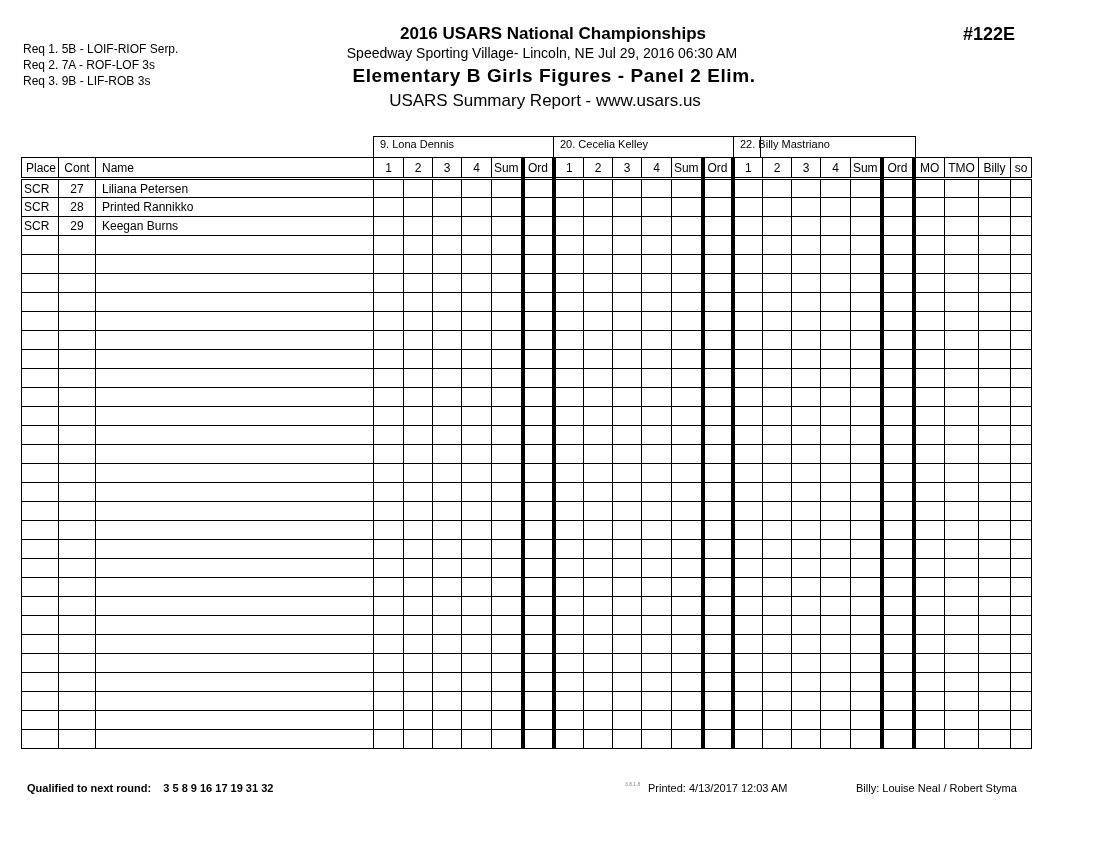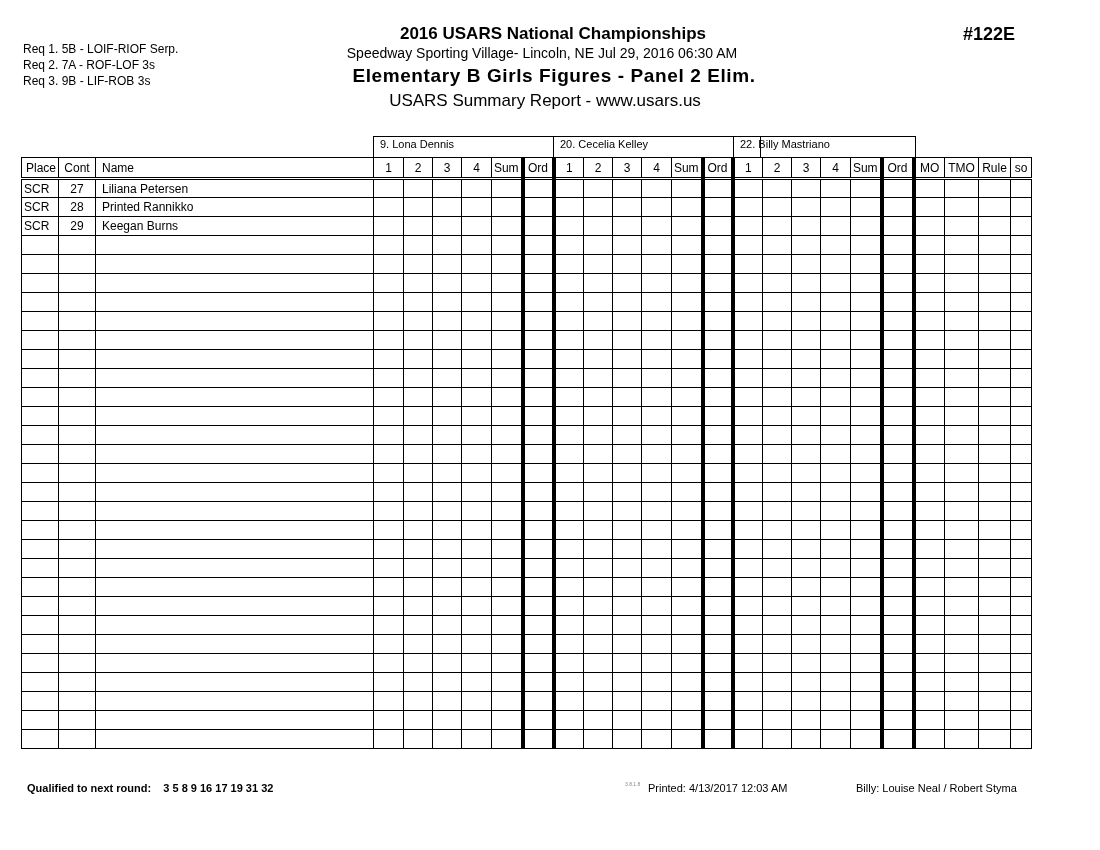--- a/index.html
+++ b/index.html
@@ -95,21 +95,21 @@
         <th class="thick-r">Sum</th>
         <th class="thick-r">Ord</th>
         <th>1</th>
         <th>2</th>
         <th>3</th>
         <th>4</th>
         <th class="thick-r">Sum</th>
         <th class="thick-r">Ord</th>
         <th>MO</th>
         <th>TMO</th>
-        <th>Rule</th>
+        <th>Billy</th>
         <th>so</th>
       </tr>
   </thead>
   <tbody id="body-rows">
       <tr>
         <td class="place">SCR</td>
         <td class="cont">27</td>
         <td class="name">Liliana Petersen</td>
         <td></td>
         <td></td>

